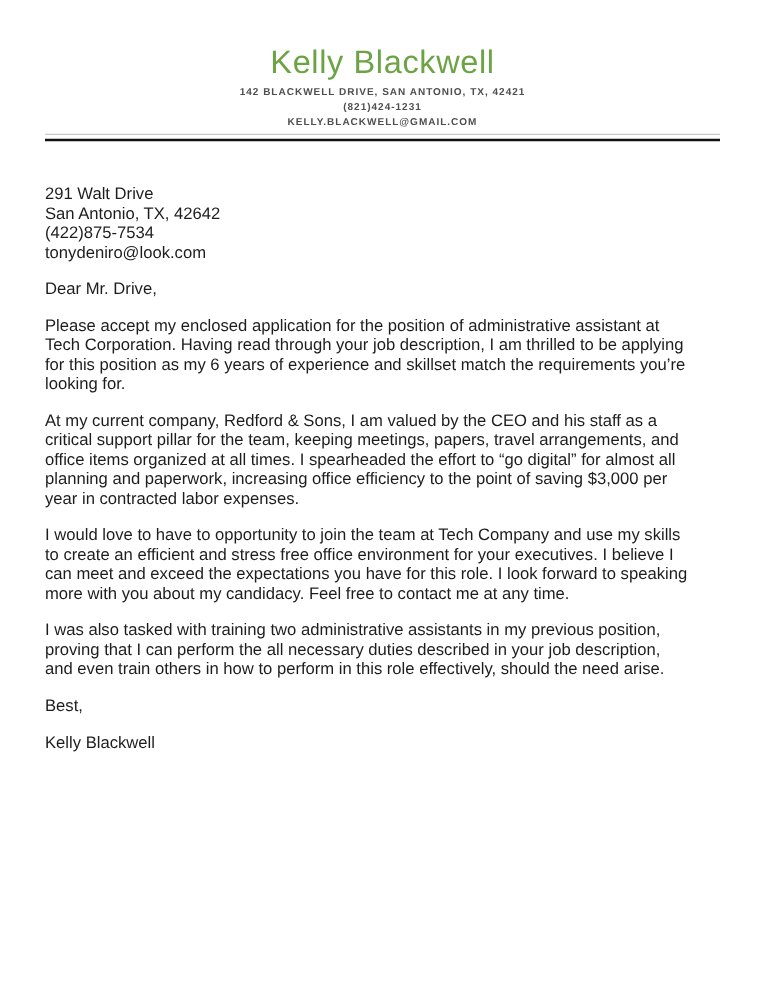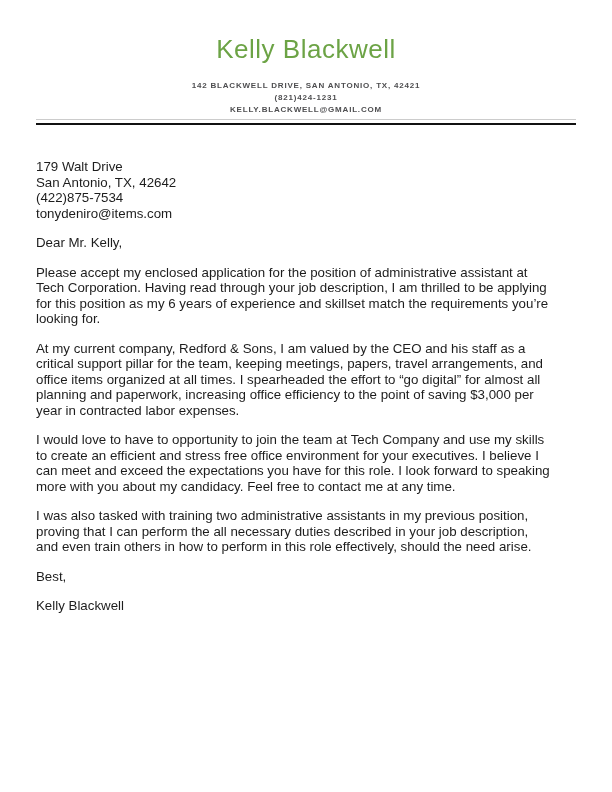--- a/index.html
+++ b/index.html
@@ -29,21 +29,21 @@
   }
   .letterhead-name {
     margin: 0;
     font-size: 26px;
     line-height: 29px;
     font-weight: 400;
     color: var(--accent-green, #6ca345);
     letter-spacing: 0.5px;
   }
   .letterhead-contact {
-    margin-top: 16px;
+    margin-top: 4px;
   }
   .contact-line {
     font-size: 8px;
     line-height: 12px;
     font-weight: 700;
     letter-spacing: 0.8px;
     color: var(--contact-gray, #4e4e50);
     text-transform: uppercase;
   }
   
@@ -92,27 +92,27 @@
 
   <div class="rule">
     <div class="rule-light"></div>
     <div class="rule-dark"></div>
   </div>
 
   <main class="letter">
 
 
     <div class="recipient-block">
-      <div>179 Walt Drive</div>
+      <div>291 Walt Drive</div>
       <div>San Antonio, TX, 42642</div>
       <div>(422)875-7534</div>
-      <div>tonydeniro@items.com</div>
+      <div>tonydeniro@look.com</div>
     </div>
 
-    <p>Dear Mr. Kelly,</p>
+    <p>Dear Mr. Drive,</p>
 
     <p class="para">Please accept my enclosed application for the position of administrative assistant at
 Tech Corporation. Having read through your job description, I am thrilled to be applying
 for this position as my 6 years of experience and skillset match the requirements you’re
 looking for.</p>
 
     <p class="para">At my current company, Redford &amp; Sons, I am valued by the CEO and his staff as a
 critical support pillar for the team, keeping meetings, papers, travel arrangements, and
 office items organized at all times. I spearheaded the effort to “go digital” for almost all
 planning and paperwork, increasing office efficiency to the point of saving $3,000 per

